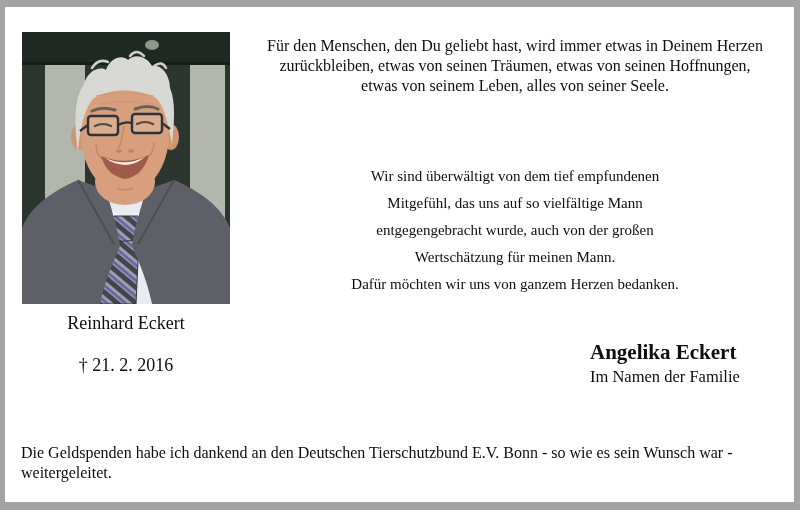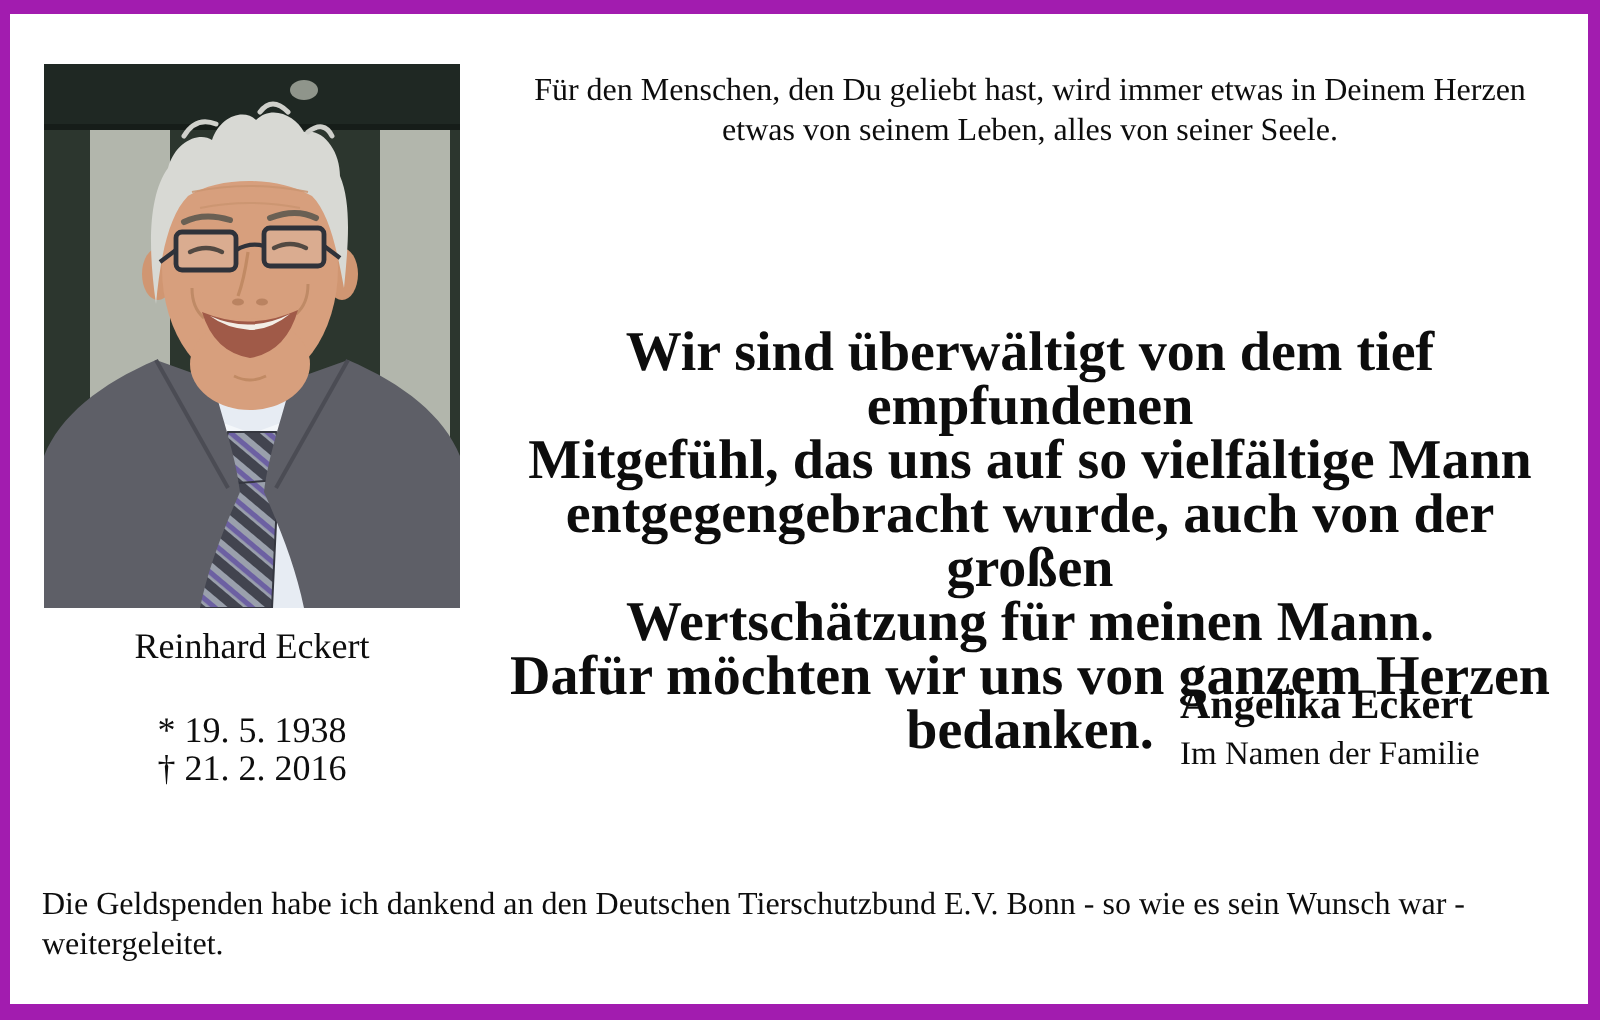--- a/index.html
+++ b/index.html
@@ -1,23 +1,23 @@
 <!DOCTYPE html>
 <html><head>
 <meta charset="utf-8">
 <style>
   html,body{margin:0;padding:0;background:#000;}
-  .stage{position:relative;width:800px;height:510px;background:#a21caf;overflow:hidden;
+  .stage{position:relative;width:800px;height:510px;background:#a3a3a3;overflow:hidden;
          font-family:"Liberation Serif","DejaVu Serif",serif;color:#0d0d0d;}
   .card{position:absolute;left:5px;top:7px;width:789px;height:495px;background:#ffffff;}
   .photo{position:absolute;left:22px;top:32px;width:208px;height:272px;display:block;}
   .quote{position:absolute;left:250px;top:36px;width:530px;text-align:center;
          font-size:16px;line-height:20px;}
   .message{position:absolute;left:248px;top:163px;width:534px;text-align:center;
-           font-weight:bold;font-size:28px;line-height:27px;}
+           font-weight:normal;font-size:15px;line-height:27px;}
   .caption{position:absolute;left:22px;top:312px;width:208px;text-align:center;
            font-size:18px;line-height:19px;}
   .caption .cap-name{line-height:22px;margin-bottom:22px;}
   .signature{position:absolute;left:590px;top:340px;text-align:left;}
   .signature .sig-name{font-weight:bold;font-size:21px;line-height:25px;}
   .signature .sig-sub{font-weight:normal;font-size:16.5px;line-height:20px;margin-top:2px;}
   .footer{position:absolute;left:5px;top:443px;width:790px;text-align:left;
           font-size:16px;line-height:20px;margin-left:16px;}
 </style>
 </head>
@@ -76,34 +76,34 @@
     <ellipse cx="97" cy="119" rx="3" ry="1.8" fill="#b07a58" opacity="0.75"></ellipse>
     <ellipse cx="109" cy="119" rx="3" ry="1.8" fill="#b07a58" opacity="0.75"></ellipse>
     <path d="M74,112 Q74,122 80,127 M132,110 Q132,120 126,125" fill="none" stroke="#bf8a66" stroke-width="1.5"></path>
     <path d="M79,124 Q103,134 127,123 Q121,144 103,147 Q85,144 79,124 Z" fill="#a05a48"></path>
     <path d="M83,126 Q103,135 123,125 Q113,133 103,133 Q91,132 83,126 Z" fill="#f3eee6"></path>
     <path d="M95,156 Q103,160 111,156" fill="none" stroke="#c18a64" stroke-width="1.4"></path>
   </svg>
 
   <div class="quote">
     <div>Für den Menschen, den Du geliebt hast, wird immer etwas in Deinem Herzen</div>
+    <div>zurückbleiben, etwas von seinen Träumen, etwas von seinen Hoffnungen,</div>
     <div>etwas von seinem Leben, alles von seiner Seele.</div>
   </div>
 
   <div class="message">
     <div>Wir sind überwältigt von dem tief empfundenen</div>
     <div>Mitgefühl, das uns auf so vielfältige Mann</div>
     <div>entgegengebracht wurde, auch von der großen</div>
     <div>Wertschätzung für meinen Mann.</div>
     <div>Dafür möchten wir uns von ganzem Herzen bedanken.</div>
   </div>
 
   <div class="caption">
     <div class="cap-name">Reinhard Eckert</div>
-    <div>* 19. 5. 1938</div>
     <div>† 21. 2. 2016</div>
   </div>
 
   <div class="signature">
     <div class="sig-name">Angelika Eckert</div>
     <div class="sig-sub">Im Namen der Familie</div>
   </div>
 
   <div class="footer">
     <div>Die Geldspenden habe ich dankend an den Deutschen Tierschutzbund E.V. Bonn - so wie es sein Wunsch war -</div>

